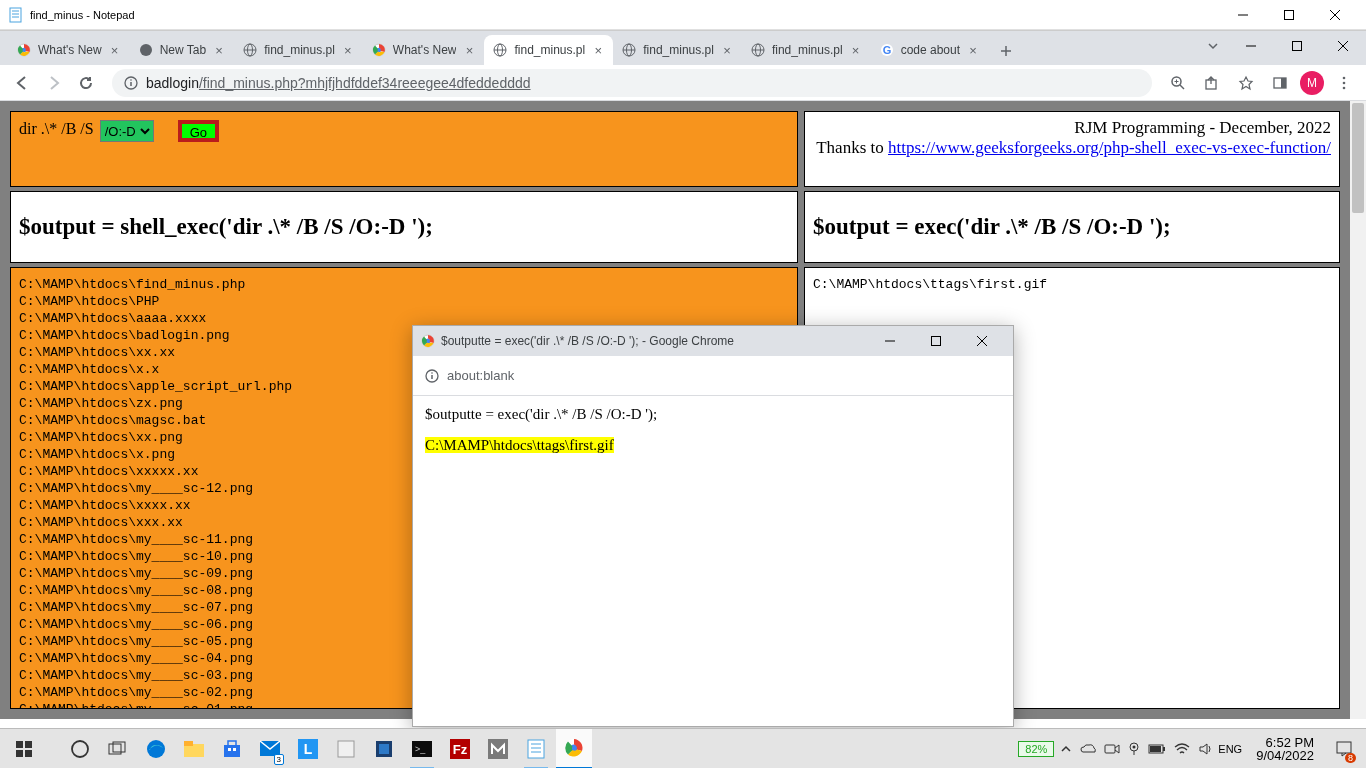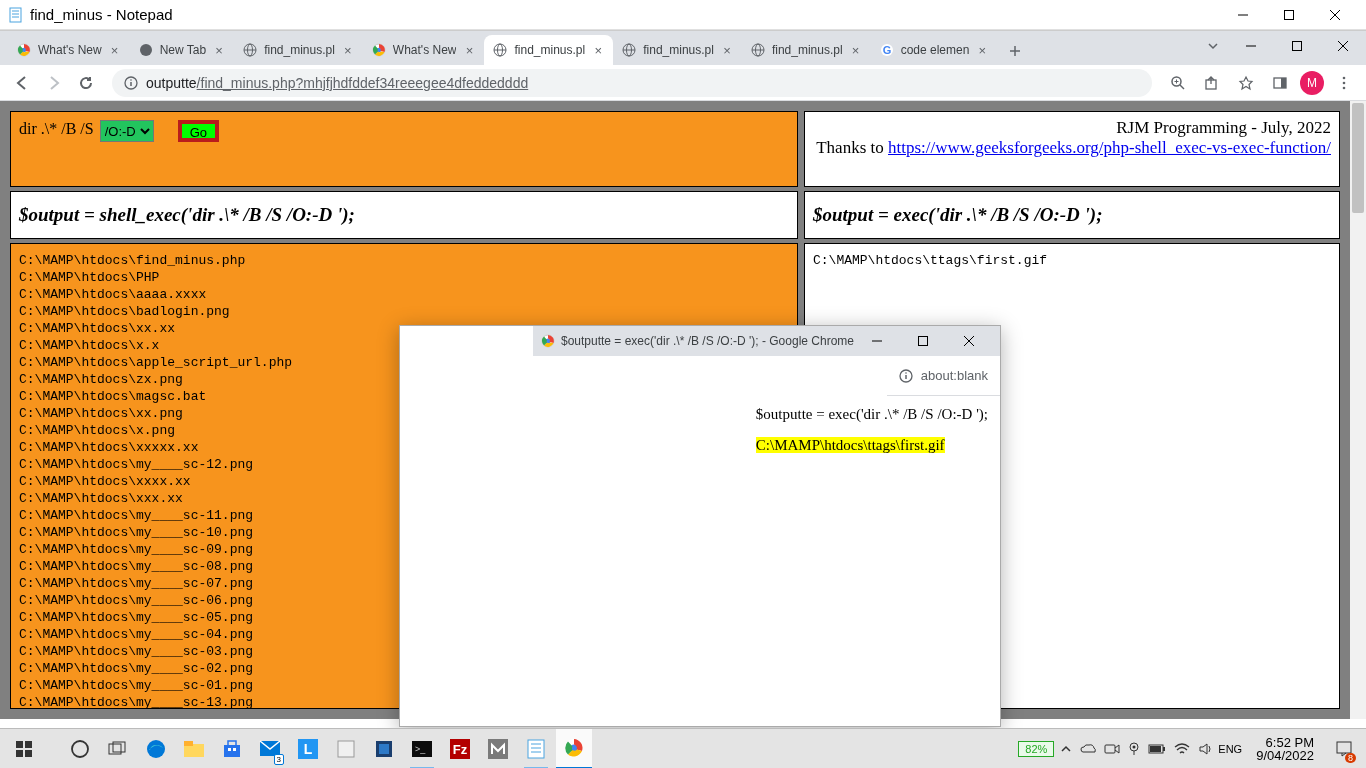--- a/index.html
+++ b/index.html
@@ -1,21 +1,21 @@
 <!DOCTYPE html>
 <html><head>
   <meta charset="utf-8">
   <style>
     * { margin: 0; padding: 0; box-sizing: border-box; }
     body { font-family: "Segoe UI", Tahoma, sans-serif; font-size: 12px; width: 1366px; height: 768px; overflow: hidden; background: #fff; position: relative; }
 
     
     .notepad-titlebar { height: 30px; background: #fff; display: flex; align-items: center; padding: 0 8px; border-bottom: 1px solid #e0e0e0; }
     .notepad-icon { width: 16px; height: 16px; margin-right: 6px; display: inline-flex; }
-    .notepad-title { font-size: 15px; color: #000; flex: 1; }
+    .notepad-title { font-size: 11px; color: #000; flex: 1; }
     .win-controls { display: flex; gap: 0; }
     .win-btn { width: 46px; height: 30px; display: flex; align-items: center; justify-content: center; color: #333; }
 
     
     .chrome-window { border-top: 1px solid #ccc; }
     .chrome-tabs { height: 34px; background: #dee1e6; display: flex; align-items: flex-end; padding: 0 8px; position: relative; }
     .tab { height: 30px; display: flex; align-items: center; padding: 0 8px; border-radius: 8px 8px 0 0; font-size: 12px; color: #3c4043; max-width: 140px; gap: 6px; position: relative; }
     .tab.active { background: #fff; }
     .tab-favicon { width: 16px; height: 16px; flex-shrink: 0; display: inline-flex; align-items: center; justify-content: center; }
     .tab-title { white-space: nowrap; overflow: hidden; text-overflow: ellipsis; flex: 1; }
@@ -46,26 +46,26 @@
     .col-left { flex: 0 0 788px; display: flex; flex-direction: column; gap: 4px; }
     .col-right { flex: 1; display: flex; flex-direction: column; gap: 4px; }
     .panel { border: 1px solid #000; background: #fff; }
     .panel.orange { background: #f7941d; }
     .panel-top-left { height: 76px; padding: 8px; display: flex; align-items: flex-start; gap: 6px; }
     .dir-label { font-family: Georgia, serif; font-size: 16px; }
     .dir-select { font-size: 13px; height: 22px; border: 1px solid #767676; background: #22c55e; }
     .go-btn { background: #00ff00; border: 4px solid #b91c1c; padding: 1px 8px; font-size: 13px; height: 22px; margin-left: 18px; cursor: pointer; }
     .panel-top-right { height: 76px; padding: 6px 8px; font-family: Georgia, serif; font-size: 17px; text-align: right; }
     .panel-top-right a { color: #0000ee; text-decoration: underline; margin-top: 36px; }
-    .cmd-panel { padding: 12px 8px; font-family: Georgia, serif; font-size: 19px; font-weight: bold; font-style: italic; }
+    .cmd-panel { padding: 22px 8px; font-family: Georgia, serif; font-size: 23px; font-weight: bold; }
     .output-panel { flex: 1; padding: 8px; font-family: Consolas, "Courier New", monospace; font-size: 13px; line-height: 17px; overflow: hidden; white-space: pre; }
     .output-panel.orange { color: #000; }
 
     
-    .popup { position: absolute; left: 399px; top: 325px; width: 602px; height: 402px; background: #fff; box-shadow: 0 4px 20px rgba(0,0,0,0.3); border: 1px solid #aaa; display: flex; flex-direction: column; align-items: flex-end; }
+    .popup { position: absolute; left: 412px; top: 325px; width: 602px; height: 402px; background: #fff; box-shadow: 0 4px 20px rgba(0,0,0,0.3); border: 1px solid #aaa; display: flex; flex-direction: column; }
     .popup-titlebar { height: 30px; background: #dee1e6; display: flex; align-items: center; padding: 0 8px; }
     .popup-title { font-size: 12px; color: #3c4043; flex: 1; white-space: nowrap; overflow: hidden; }
     .popup-controls { display: flex; }
     .popup-controls .pbtn { width: 46px; height: 30px; display: flex; align-items: center; justify-content: center; color: #333; }
     .popup-addr { height: 40px; background: #fff; border-bottom: 1px solid #dadce0; display: flex; align-items: center; padding: 0 12px; gap: 8px; }
     .popup-addr-text { font-size: 13px; color: #5f6368; }
     .popup-body { flex: 1; padding: 10px 12px; font-family: Georgia, serif; font-size: 15px; }
     .popup-cmd { margin-bottom: 14px; }
     .popup-hl { background: #ffff00; font-family: Georgia, serif; }
 
@@ -201,21 +201,21 @@
         <span class="tab-title">find_minus.pl</span>
         <span class="tab-close">×</span>
       </div>
       <div class="tab">
         <span class="tab-favicon">
           <svg width="14" height="14">
             <circle cx="7" cy="7" r="6" fill="#fff"></circle>
             <text x="7" y="11" text-anchor="middle" font-size="11" font-weight="bold" fill="#4285f4">G</text>
           </svg>
         </span>
-        <span class="tab-title">code elemen</span>
+        <span class="tab-title">code about</span>
         <span class="tab-close">×</span>
       </div>
     <div class="new-tab-btn">
       <svg width="14" height="14">
           <line x1="7" y1="2" x2="7" y2="12" stroke="#5f6368" stroke-width="1.5"></line>
           <line x1="2" y1="7" x2="12" y2="7" stroke="#5f6368" stroke-width="1.5"></line>
         </svg>
     </div>
     <div class="chrome-win-controls">
       <div class="chevron">
@@ -260,21 +260,21 @@
         </svg>
       </div>
     <div class="omnibox">
       <span class="omnibox-icon">
           <svg width="14" height="14">
             <circle cx="7" cy="7" r="6" fill="none" stroke="#5f6368" stroke-width="1.3"></circle>
             <line x1="7" y1="6" x2="7" y2="10" stroke="#5f6368" stroke-width="1.5"></line>
             <circle cx="7" cy="4" r="0.8" fill="#5f6368"></circle>
           </svg>
         </span>
-      <span class="omnibox-text"><span class="host">outputte</span><span class="path">/find_minus.php?mhjfjhdfddef34reeegee4dfeddedddd</span></span>
+      <span class="omnibox-text"><span class="host">badlogin</span><span class="path">/find_minus.php?mhjfjhdfddef34reeegee4dfeddedddd</span></span>
     </div>
     <div class="toolbar-right">
       <div class="toolbar-icon">
           <svg width="16" height="16">
             <circle cx="6.5" cy="6.5" r="4.5" fill="none" stroke="#5f6368" stroke-width="1.5"></circle>
             <line x1="10" y1="10" x2="14" y2="14" stroke="#5f6368" stroke-width="1.5"></line>
             <line x1="4.5" y1="6.5" x2="8.5" y2="6.5" stroke="#5f6368"></line>
             <line x1="6.5" y1="4.5" x2="6.5" y2="8.5" stroke="#5f6368"></line>
           </svg>
         </div>
@@ -339,21 +339,21 @@
 C:\MAMP\htdocs\my____sc-06.png
 C:\MAMP\htdocs\my____sc-05.png
 C:\MAMP\htdocs\my____sc-04.png
 C:\MAMP\htdocs\my____sc-03.png
 C:\MAMP\htdocs\my____sc-02.png
 C:\MAMP\htdocs\my____sc-01.png
 C:\MAMP\htdocs\my____sc-13.png</div>
         </div>
         <div class="col-right">
           <div class="panel panel-top-right">
-            <div>RJM Programming - July, 2022</div>
+            <div>RJM Programming - December, 2022</div>
             <div><span>Thanks to </span><a href="#">https://www.geeksforgeeks.org/php-shell_exec-vs-exec-function/</a></div>
           </div>
           <div class="panel cmd-panel">$output = exec('dir .\* /B /S /O:-D ');</div>
           <div class="panel output-panel">C:\MAMP\htdocs\ttags\first.gif</div>
         </div>
       </div>
     </div>
     <div class="page-scroll">
         <div class="page-scroll-thumb"></div>
       </div>

